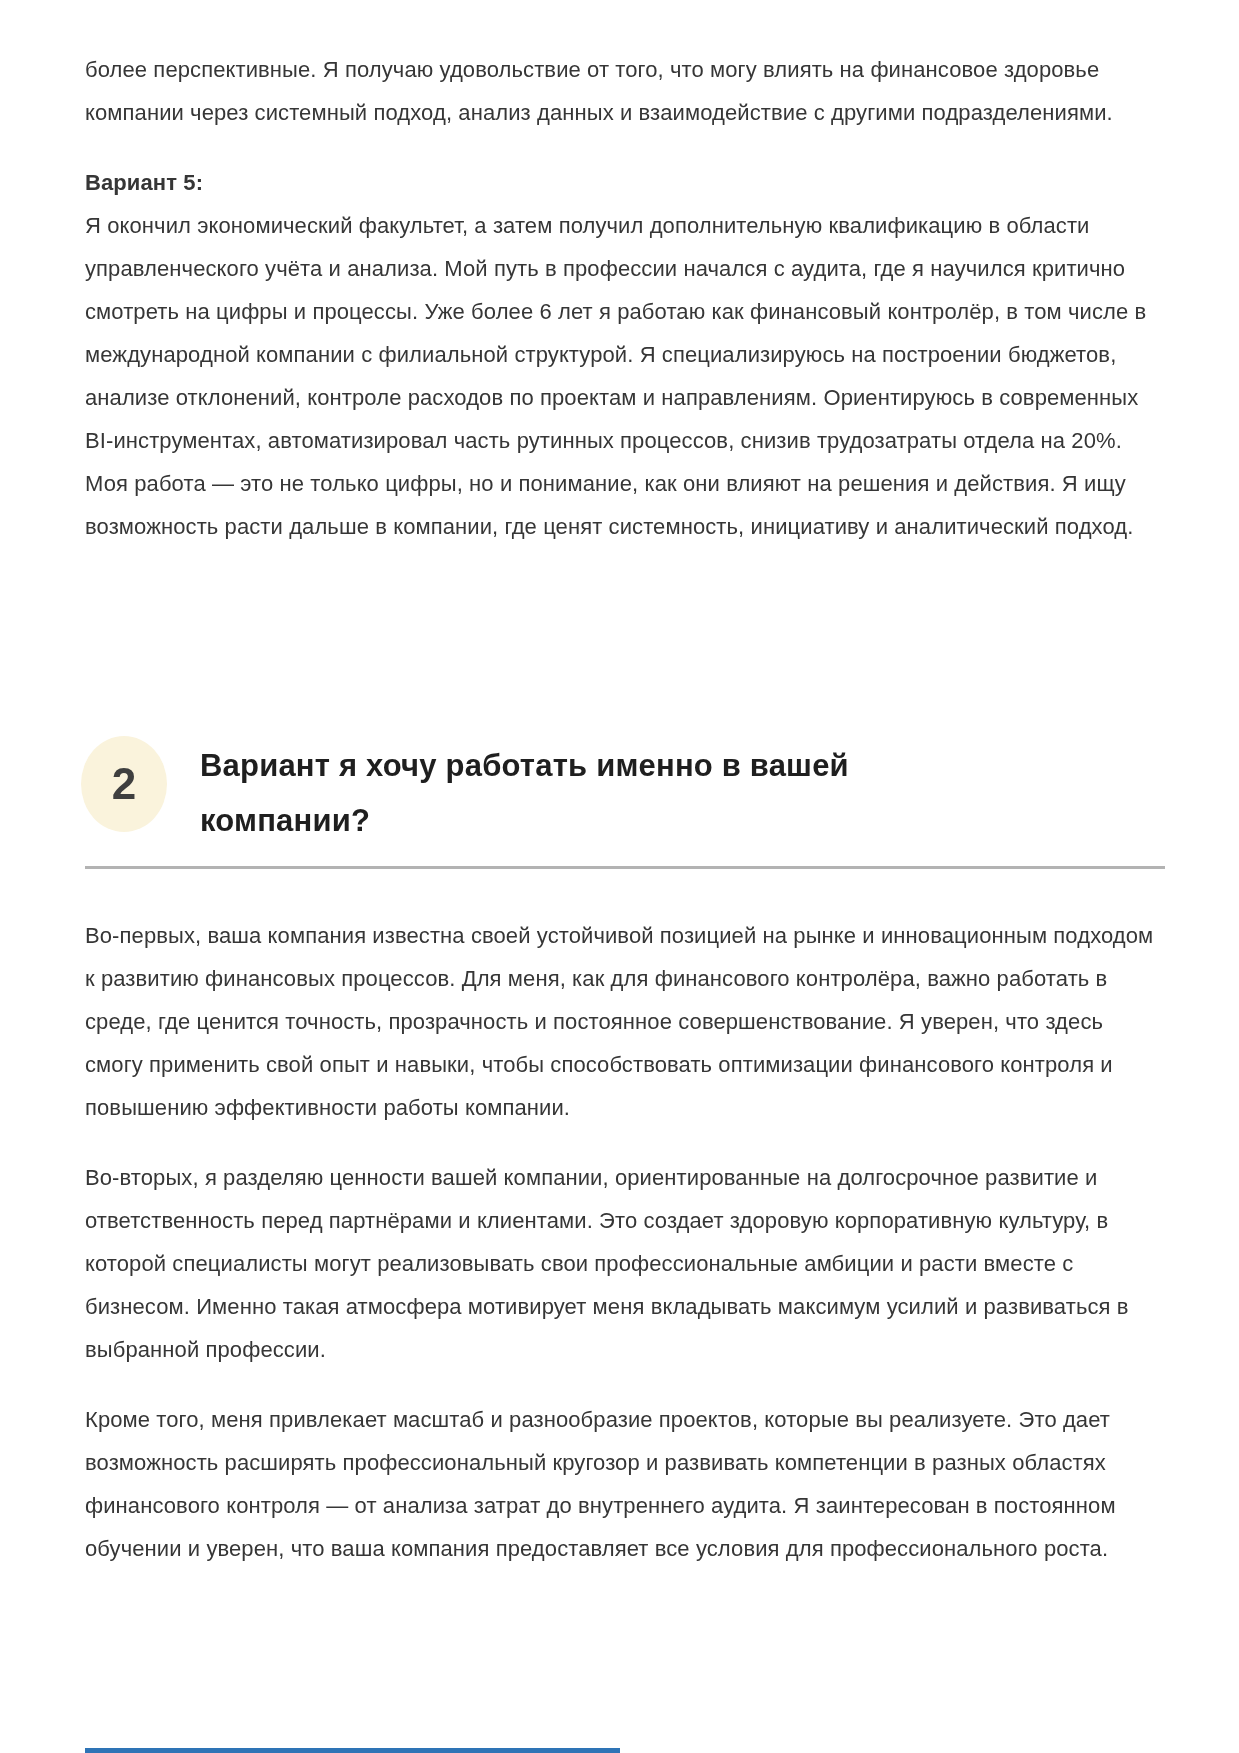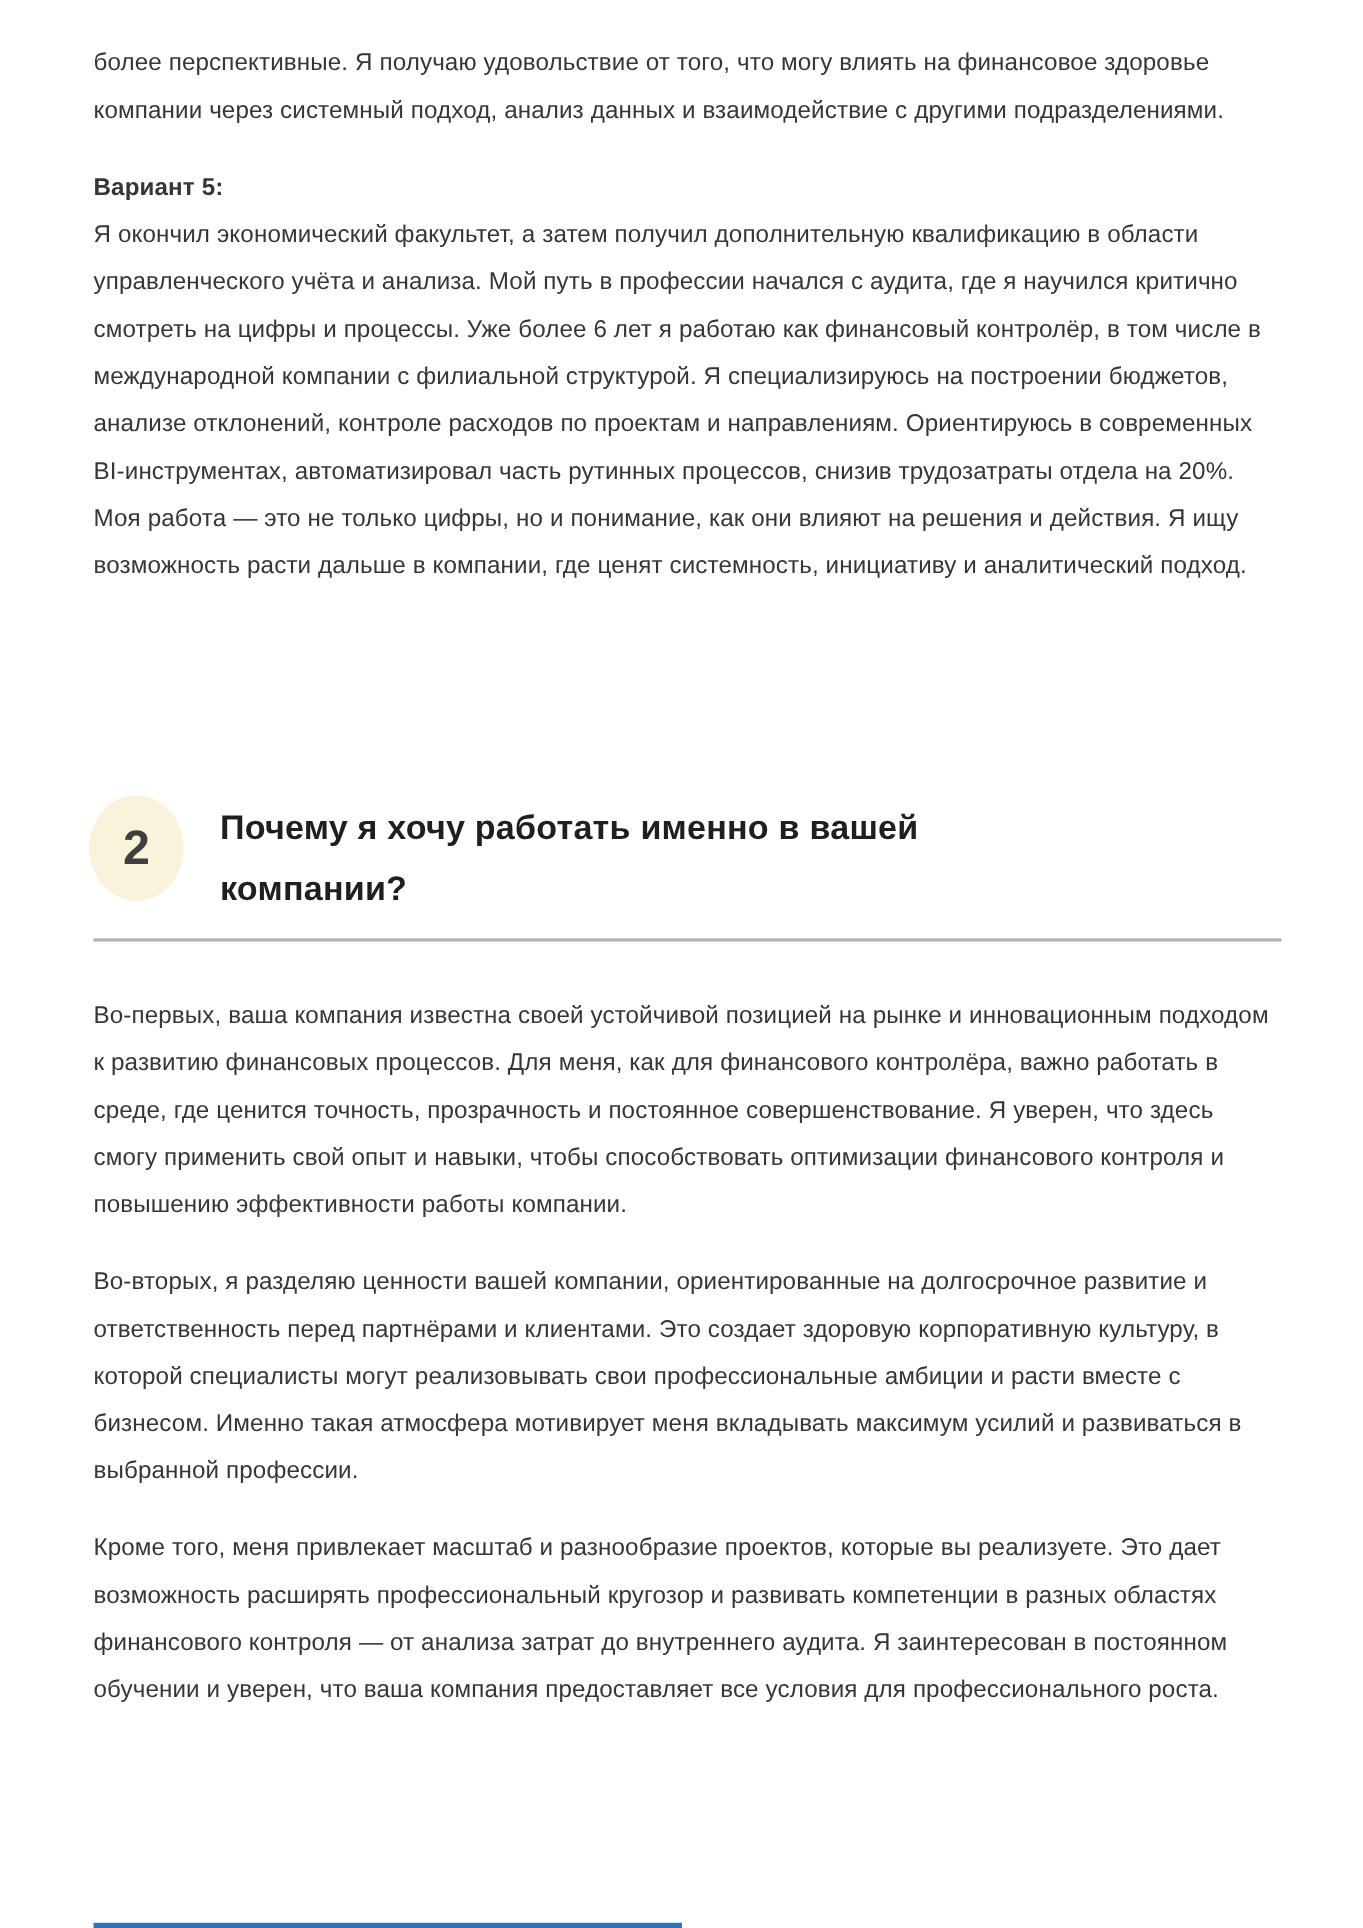--- a/index.html
+++ b/index.html
@@ -14,21 +14,21 @@
     background: #ffffff;
     overflow: hidden;
     font-family: "Liberation Sans", "DejaVu Sans", sans-serif;
     color: #363636;
   }
   .content {
     position: absolute;
     left: 85px;
     top: 0;
     width: 1080px;
-    padding-top: 35px;
+    padding-top: 48px;
     box-sizing: border-box;
   }
   .para {
     font-size: 22px;
     line-height: 43px;
     margin: 0 0 27px 0;
     color: #363636;
     letter-spacing: 0.1px;
   }
   .variant-label {
@@ -92,21 +92,21 @@
   <div class="content">
 
     <p class="para">более перспективные. Я получаю удовольствие от того, что могу влиять на финансовое здоровье компании через системный подход, анализ данных и взаимодействие с другими подразделениями.</p>
 
     <p class="para"><span class="variant-label">Вариант 5:</span><span>Я окончил экономический факультет, а затем получил дополнительную квалификацию в области управленческого учёта и анализа. Мой путь в профессии начался с аудита, где я научился критично смотреть на цифры и процессы. Уже более 6 лет я работаю как финансовый контролёр, в том числе в международной компании с филиальной структурой. Я специализируюсь на построении бюджетов, анализе отклонений, контроле расходов по проектам и направлениям. Ориентируюсь в современных BI-инструментах, автоматизировал часть рутинных процессов, снизив трудозатраты отдела на 20%. Моя работа — это не только цифры, но и понимание, как они влияют на решения и действия. Я ищу возможность расти дальше в компании, где ценят системность, инициативу и аналитический подход.</span></p>
 
     <div class="section-header">
       <div class="section-badge">
         <span class="num">2</span>
       </div>
-      <h2 class="section-title">Почему я хочу работать именно в вашей компании?</h2>
+      <h2 class="section-title">Вариант я хочу работать именно в вашей компании?</h2>
     </div>
 
     <hr class="section-rule">
 
     <p class="para after-rule">Во-первых, ваша компания известна своей устойчивой позицией на рынке и инновационным подходом к развитию финансовых процессов. Для меня, как для финансового контролёра, важно работать в среде, где ценится точность, прозрачность и постоянное совершенствование. Я уверен, что здесь смогу применить свой опыт и навыки, чтобы способствовать оптимизации финансового контроля и повышению эффективности работы компании.</p>
 
     <p class="para">Во-вторых, я разделяю ценности вашей компании, ориентированные на долгосрочное развитие и ответственность перед партнёрами и клиентами. Это создает здоровую корпоративную культуру, в которой специалисты могут реализовывать свои профессиональные амбиции и расти вместе с бизнесом. Именно такая атмосфера мотивирует меня вкладывать максимум усилий и развиваться в выбранной профессии.</p>
 
     <p class="para">Кроме того, меня привлекает масштаб и разнообразие проектов, которые вы реализуете. Это дает возможность расширять профессиональный кругозор и развивать компетенции в разных областях финансового контроля — от анализа затрат до внутреннего аудита. Я заинтересован в постоянном обучении и уверен, что ваша компания предоставляет все условия для профессионального роста.</p>
 

